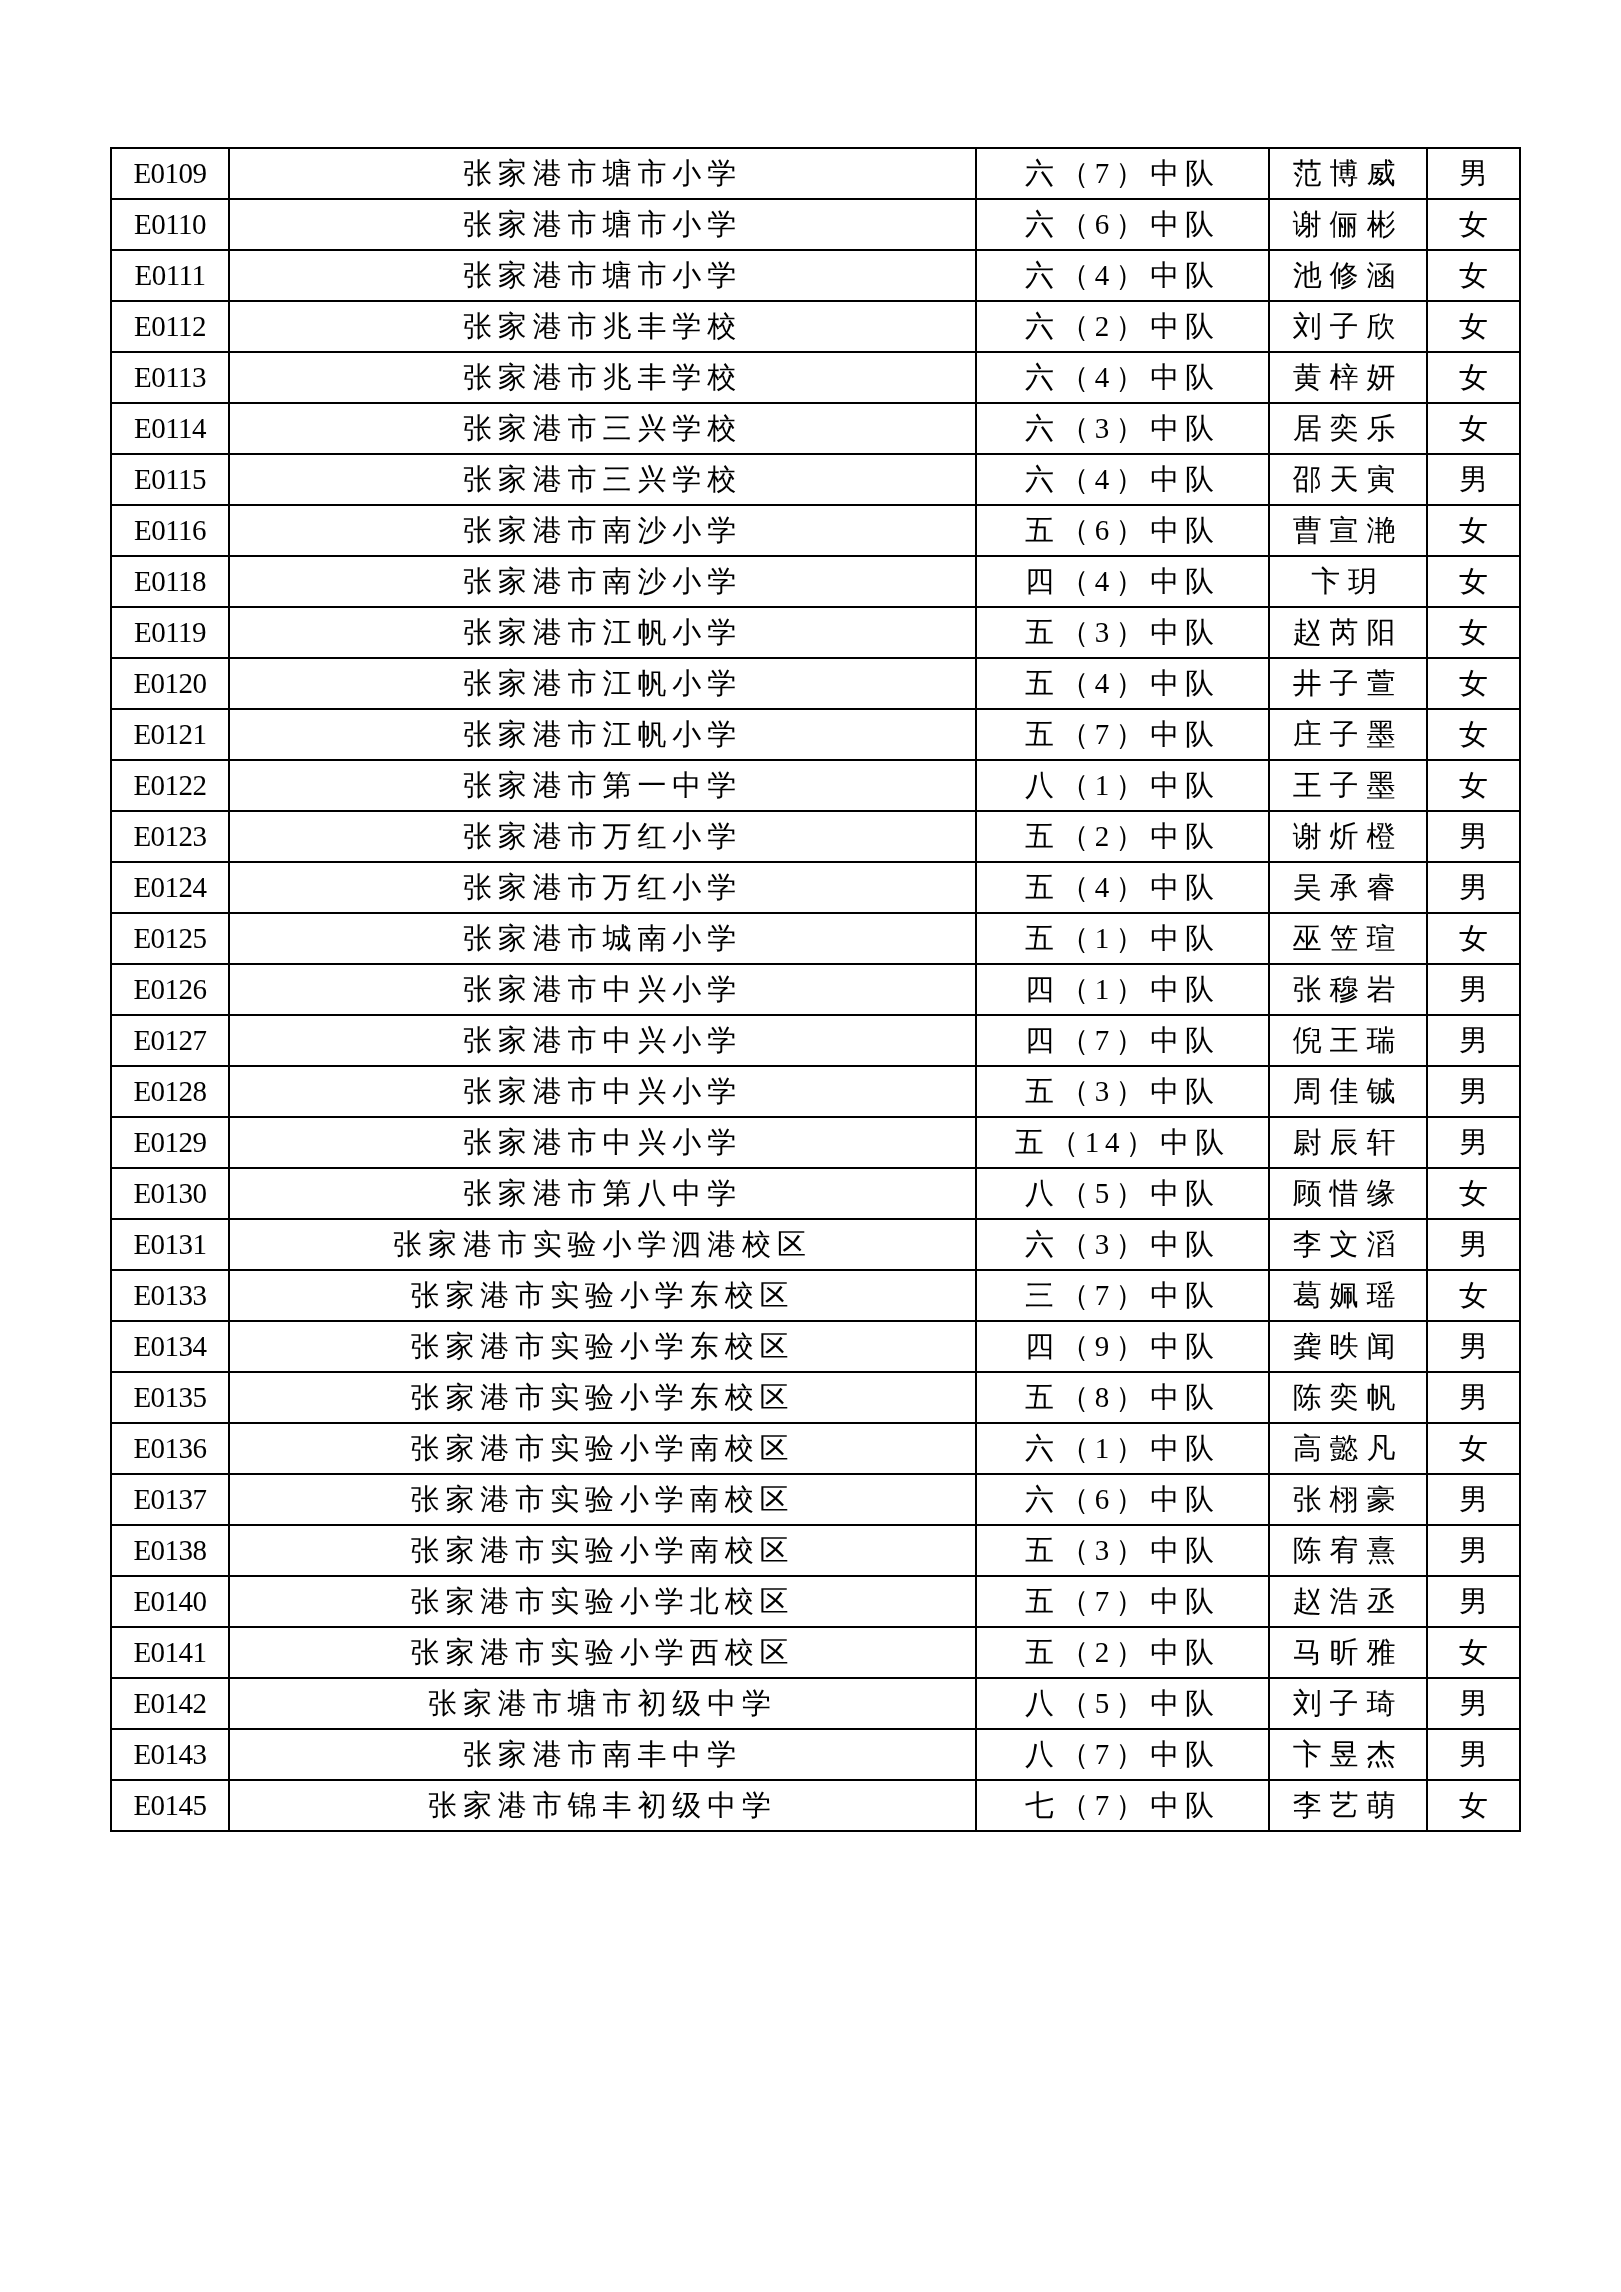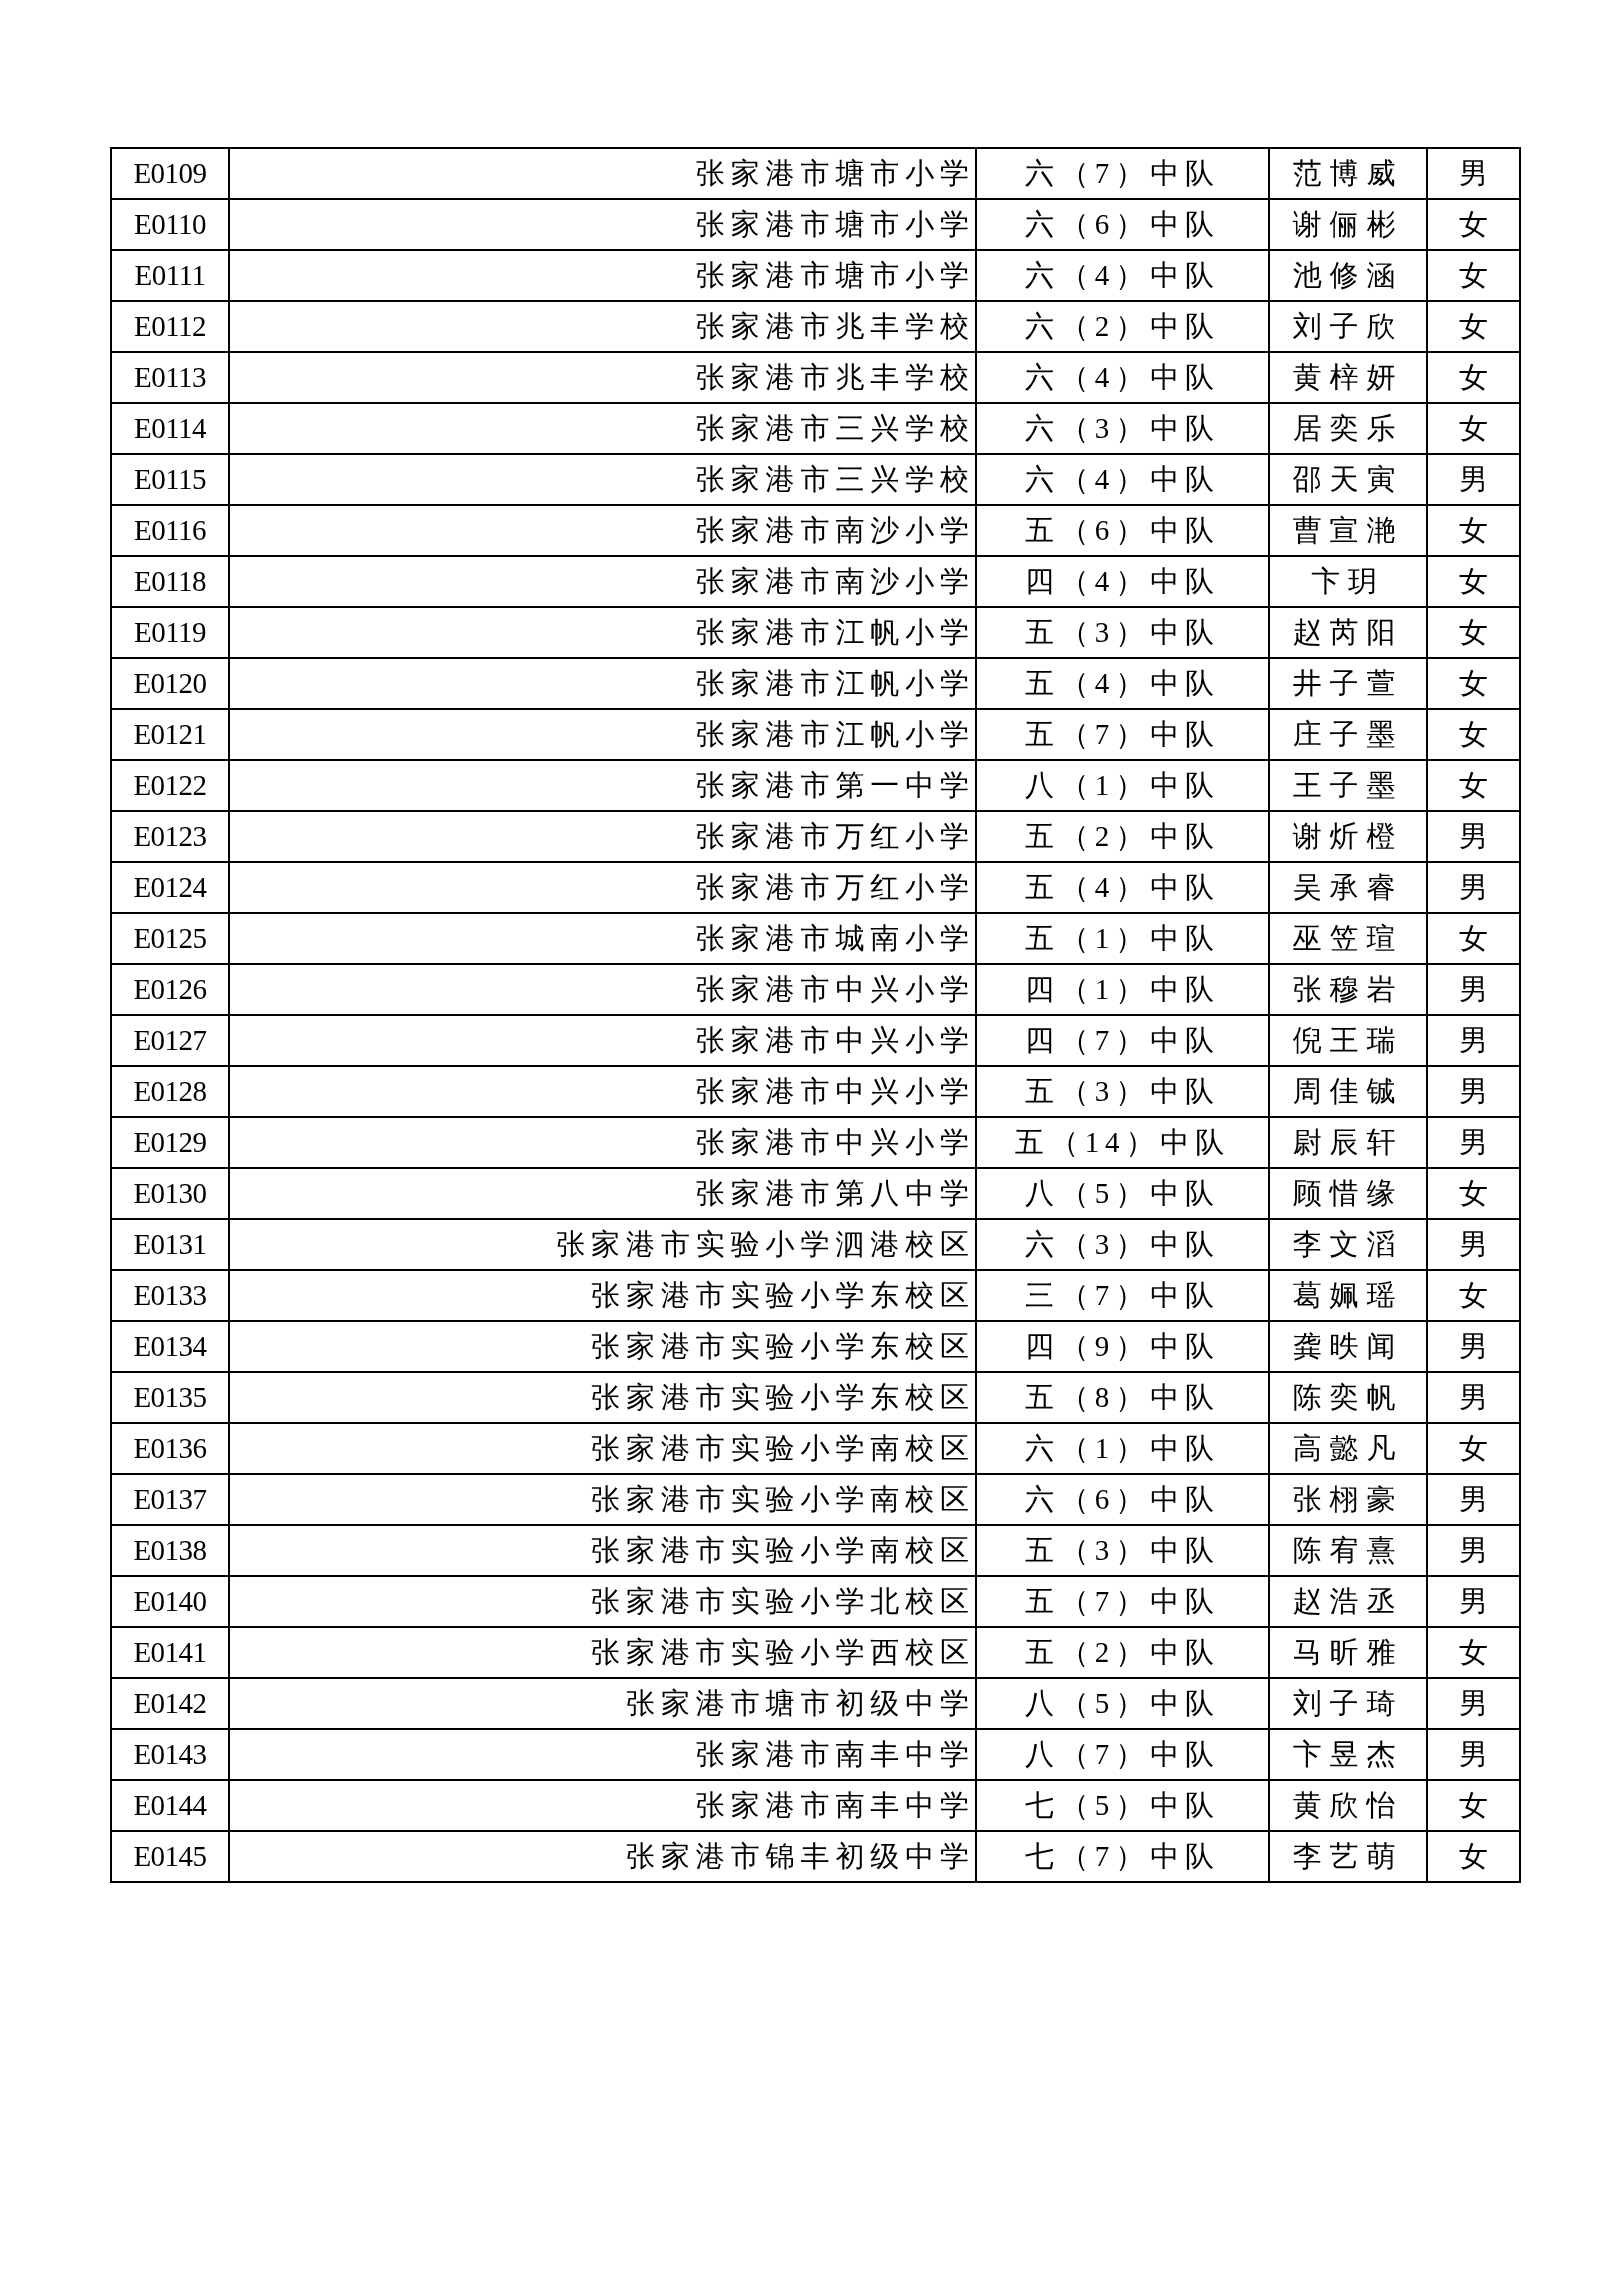--- a/index.html
+++ b/index.html
@@ -12,21 +12,21 @@
     font-family: "Liberation Serif", "DejaVu Serif", serif;
     color: #000;
   }
   table.roster td {
     border: 2px solid #000;
     height: 49px; padding: 0;
     font-size: 29px; line-height: 49px;
     white-space: nowrap; overflow: hidden;
   }
   td.c-id { width: 116px; text-align: center; letter-spacing: -0.5px; }
-  td.c-school { width: 745px; text-align: right; padding-left: 7.8px; letter-spacing: 5.9px; }
+  td.c-school { width: 745px; text-align: center; padding-left: 7.8px; letter-spacing: 5.9px; }
   td.c-class { width: 291px; text-align: center; letter-spacing: 5.9px; font-family: Liberation Serif, serif; }
   td.c-name { width: 156px; text-align: center; letter-spacing: 7.8px; border-radius: 16px; }
   td.c-gender { width: 91px; text-align: center; }
 </style>
 </head>
 <body>
 
 <div class="page">
   <table class="roster">
     <tbody id="roster-body">
@@ -248,27 +248,20 @@
           <td class="c-gender">男</td>
         </tr>
         <tr>
           <td class="c-id">E0143</td>
           <td class="c-school">张家港市南丰中学</td>
           <td class="c-class">八（7）中队</td>
           <td class="c-name">卞昱杰</td>
           <td class="c-gender">男</td>
         </tr>
         <tr>
-          <td class="c-id">E0144</td>
-          <td class="c-school">张家港市南丰中学</td>
-          <td class="c-class">七（5）中队</td>
-          <td class="c-name">黄欣怡</td>
-          <td class="c-gender">女</td>
-        </tr>
-        <tr>
           <td class="c-id">E0145</td>
           <td class="c-school">张家港市锦丰初级中学</td>
           <td class="c-class">七（7）中队</td>
           <td class="c-name">李艺萌</td>
           <td class="c-gender">女</td>
         </tr>
       </tbody>
   </table>
 </div>
 

